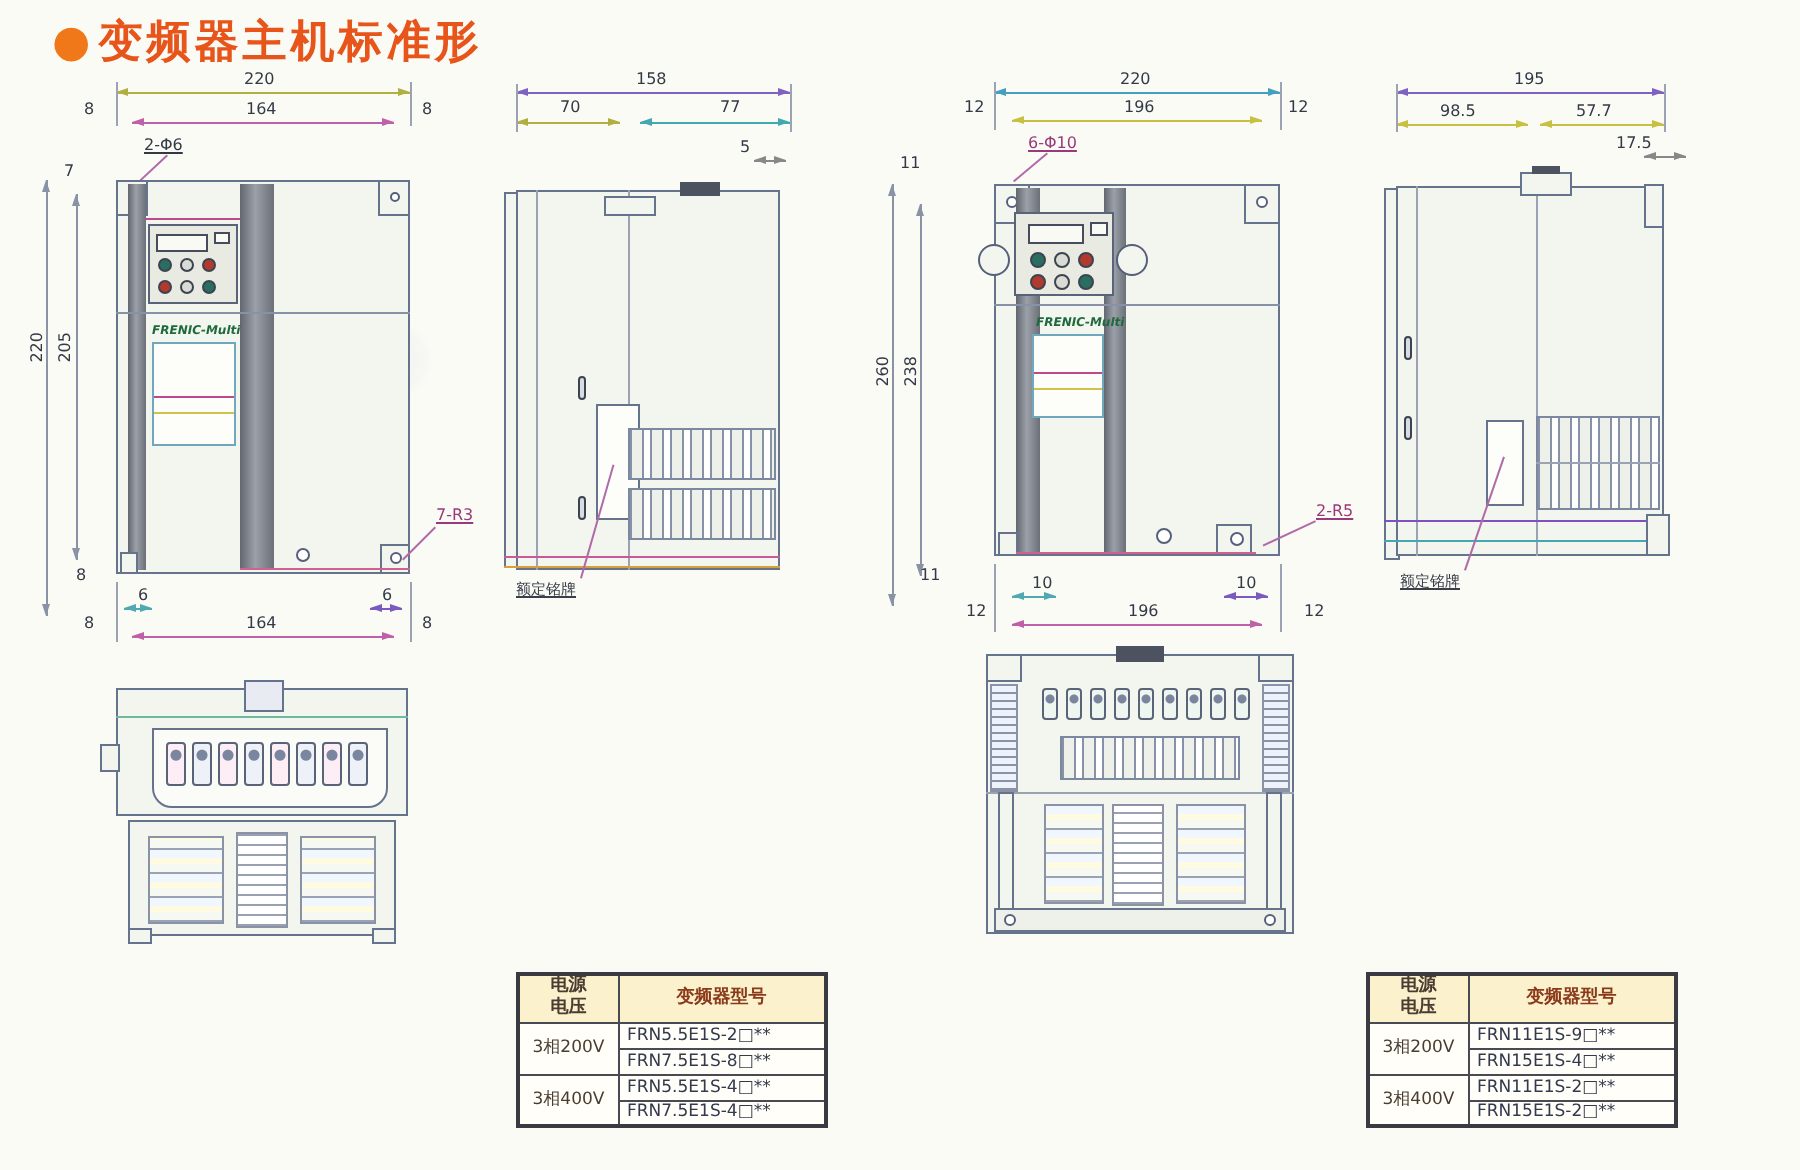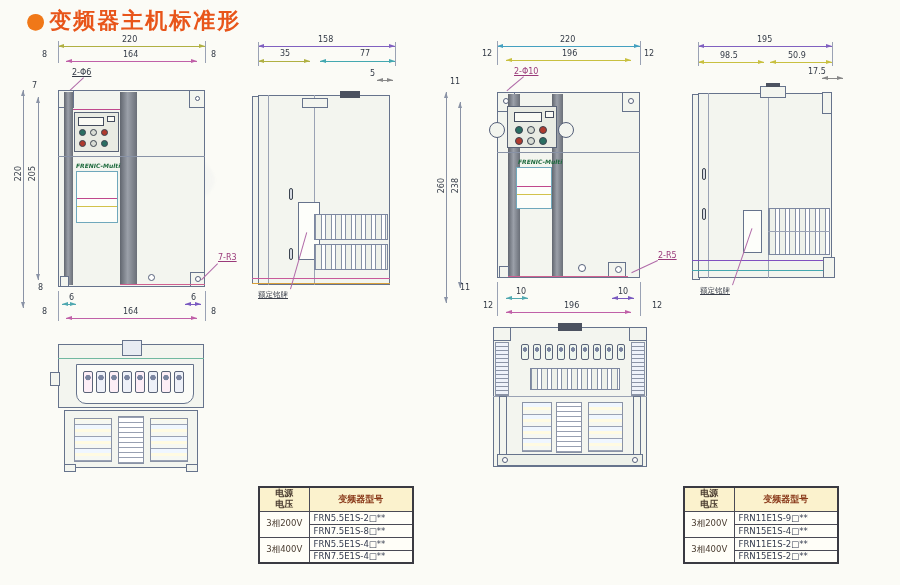--- a/index.html
+++ b/index.html
@@ -115,21 +115,21 @@
     <div class="dimline" style="left:52px;top:282px;width:131px;color:#c060a8"></div>
     <div class="ext" style="left:44px;top:255px;width:1px;height:30px"></div>
     <div class="ext" style="left:191px;top:255px;width:1px;height:30px"></div>
     <span class="dim udim" style="left:204px;top:218px;color:#9a3a7a">7-R3</span>
     <div class="leader" style="left:204px;top:228px;width:23px;transform:rotate(135deg)"></div>
   </div>
 
   <div class="grp" style="left:244px;top:36px;width:172px;height:302px">
     <span class="dim" style="left:74px;top:0">158</span>
     <div class="dimline" style="left:14px;top:10px;width:137px;color:#8060c0"></div>
-    <span class="dim" style="left:36px;top:14px">35</span>
+    <span class="dim" style="left:36px;top:14px">70</span>
     <span class="dim" style="left:116px;top:14px">77</span>
     <div class="dimline" style="left:14px;top:25px;width:52px;color:#b0b042"></div>
     <div class="dimline" style="left:76px;top:25px;width:75px;color:#44a8b0"></div>
     <span class="dim" style="left:126px;top:34px">5</span>
     <div class="dimline" style="left:133px;top:44px;width:16px;color:#888"></div>
     <div class="ext" style="left:14px;top:6px;width:1px;height:24px"></div>
     <div class="ext" style="left:151px;top:6px;width:1px;height:24px"></div>
 
     <div class="tab" style="left:8px;top:60px;width:8px;height:188px"></div>
     <div class="body-outline" style="left:14px;top:59px;width:132px;height:190px"></div>
@@ -150,21 +150,21 @@
 
   <div class="grp" style="left:436px;top:28px;width:252px;height:314px">
     <span class="dim" style="left:124px;top:8px">220</span>
     <div class="dimline" style="left:61px;top:18px;width:143px;color:#44a0c0"></div>
     <div class="ext" style="left:61px;top:13px;width:1px;height:24px"></div>
     <div class="ext" style="left:204px;top:13px;width:1px;height:24px"></div>
     <span class="dim" style="left:46px;top:22px">12</span>
     <span class="dim" style="left:126px;top:22px">196</span>
     <span class="dim" style="left:208px;top:22px">12</span>
     <div class="dimline" style="left:70px;top:32px;width:125px;color:#c8c040"></div>
-    <span class="dim udim" style="left:78px;top:40px;color:#9a3a7a">2-Φ10</span>
+    <span class="dim udim" style="left:78px;top:40px;color:#9a3a7a">6-Φ10</span>
     <div class="leader" style="left:88px;top:49px;width:22px;transform:rotate(140deg)"></div>
     <span class="dim" style="left:14px;top:50px">11</span>
     <span class="vtext" style="left:2px;top:150px">260</span>
     <div class="vdimline" style="left:10px;top:64px;height:211px"></div>
     <span class="vtext" style="left:16px;top:150px">238</span>
     <div class="vdimline" style="left:24px;top:74px;height:186px"></div>
 
     <div class="body-outline" style="left:61px;top:64px;width:143px;height:186px"></div>
     <div class="tab" style="left:61px;top:64px;width:18px;height:20px"></div>
     <div class="hole" style="left:67px;top:70px;width:6px;height:6px"></div>
@@ -207,21 +207,21 @@
     <div class="ext" style="left:61px;top:254px;width:1px;height:34px"></div>
     <div class="ext" style="left:204px;top:254px;width:1px;height:34px"></div>
     <span class="dim udim" style="left:222px;top:224px;color:#9a3a7a">2-R5</span>
     <div class="leader" style="left:222px;top:233px;width:29px;transform:rotate(155deg)"></div>
   </div>
 
   <div class="grp" style="left:682px;top:28px;width:216px;height:314px">
     <span class="dim" style="left:75px;top:8px">195</span>
     <div class="dimline" style="left:16px;top:18px;width:134px;color:#8060c0"></div>
     <span class="dim" style="left:38px;top:24px">98.5</span>
-    <span class="dim" style="left:106px;top:24px">50.9</span>
+    <span class="dim" style="left:106px;top:24px">57.7</span>
     <div class="dimline" style="left:16px;top:34px;width:66px;color:#c8c040"></div>
     <div class="dimline" style="left:88px;top:34px;width:62px;color:#c8c040"></div>
     <span class="dim" style="left:126px;top:40px">17.5</span>
     <div class="dimline" style="left:140px;top:50px;width:21px;color:#888"></div>
     <div class="ext" style="left:16px;top:14px;width:1px;height:24px"></div>
     <div class="ext" style="left:150px;top:14px;width:1px;height:24px"></div>
 
     <div class="tab" style="left:10px;top:66px;width:8px;height:186px"></div>
     <div class="body-outline" style="left:16px;top:65px;width:134px;height:185px"></div>
     <div class="ext" style="left:86px;top:65px;width:1px;height:185px"></div>

